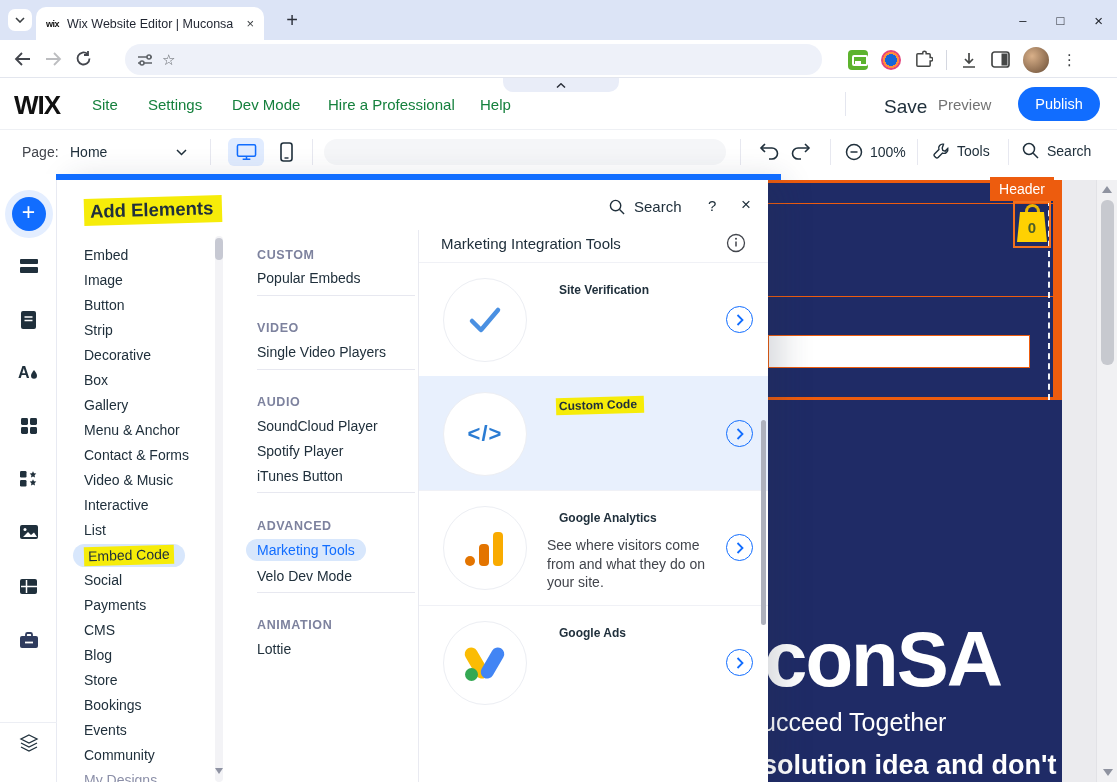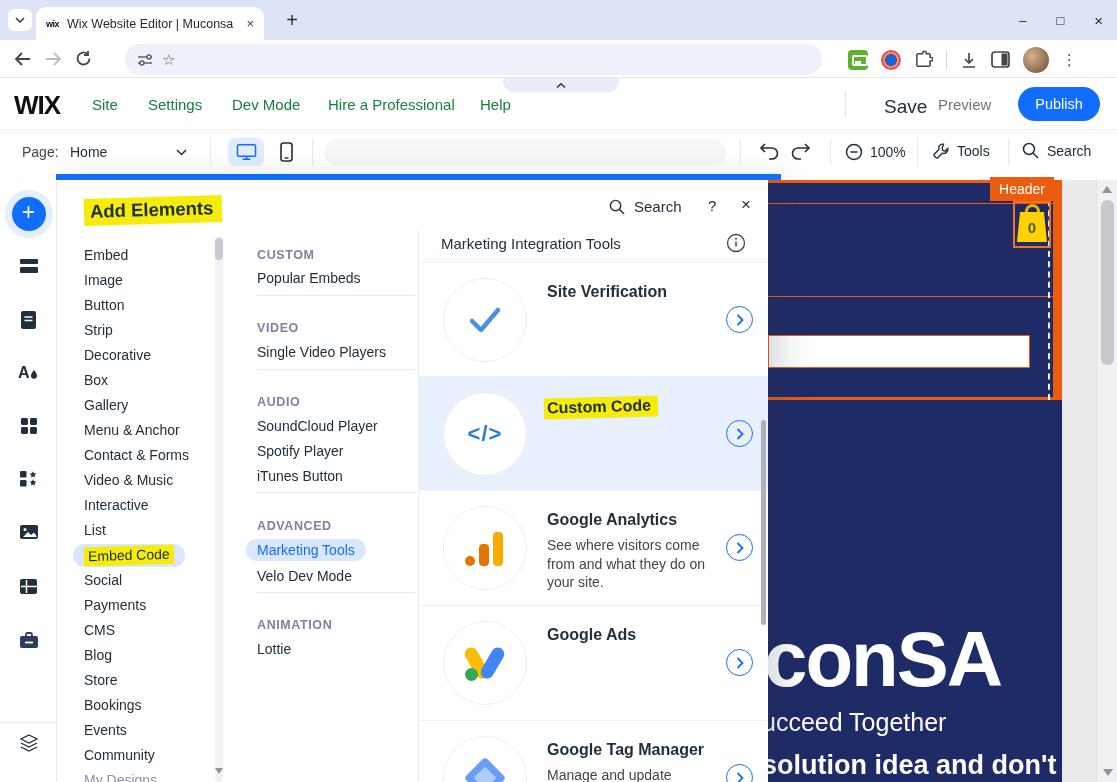--- a/index.html
+++ b/index.html
@@ -92,21 +92,21 @@
   .c2d{position:absolute;left:200px;width:158px;height:1px;background:#e7e8f0}
   .c2-pill{background:#d8e7fc;border-radius:13px;padding:3px 11px;margin-left:-11px;color:#116dff;display:inline-block}
 
   
   #c3{position:absolute;left:361px;top:50px;width:350px;height:552px;border-left:1px solid #e9eaf1}
   #c3-head{position:absolute;left:22px;top:5px;font-size:15px;color:#20303c}
   #c3-info{position:absolute;right:22px;top:3px}
   .crow{position:absolute;left:0;width:350px;height:114px;border-top:1px solid #f0f1f6}
   .crow.sel{background:#e8f0fd;border-top:1px solid #e8f0fd}
   .circ{position:absolute;left:24px;top:15px;width:84px;height:84px;border-radius:50%;background:#fff;border:1px solid #eceef3;display:flex;align-items:center;justify-content:center}
-  .crow-title{position:absolute;left:128px;top:20px;font-size:16px;font-weight:700;color:#20303c;white-space:nowrap}
+  .crow-title{position:absolute;left:140px;top:20px;font-size:12px;font-weight:700;color:#20303c;white-space:nowrap}
   .crow-title .marker{padding:1px 7px 2px 3px;margin-left:-3px}
   .crow-desc{position:absolute;left:128px;top:45px;width:184px;font-size:14px;color:#42454c;line-height:18.5px}
   .chev{position:absolute;right:16px;top:43px;width:27px;height:27px;border-radius:50%;border:1.5px solid #116dff;display:flex;align-items:center;justify-content:center}
   .code-glyph{font-size:22px;font-weight:700;color:#2b7cd3;letter-spacing:1px}
   
   .ga{position:relative;width:40px;height:36px}
   .ga i{position:absolute;border-radius:4px}
   .ga .d{left:0;bottom:0;width:10px;height:10px;border-radius:50%;background:#e37400}
   .ga .m{left:14px;bottom:0;width:10px;height:22px;background:#e37400}
   .ga .t{left:28px;bottom:0;width:10px;height:34px;background:#f9ab00}
@@ -475,35 +475,20 @@
             </div>
           </div>
         <div class="crow-title">Google Ads</div>
         <div class="chev">
             <svg width="8" height="12" viewBox="0 0 8 12">
               <path d="M1.5 1l5 5-5 5" fill="none" stroke="#116dff" stroke-width="1.8"></path>
             </svg>
           </div>
       </div>
 
-      <div class="crow" style="top:490px;height:62px">
-        <div class="circ">
-            <div class="gtm">
-              <div class="o"></div>
-              <div class="in"></div>
-            </div>
-          </div>
-        <div class="crow-title">Google Tag Manager</div>
-        <div class="crow-desc">Manage and update</div>
-        <div class="chev">
-            <svg width="8" height="12" viewBox="0 0 8 12">
-              <path d="M1.5 1l5 5-5 5" fill="none" stroke="#116dff" stroke-width="1.8"></path>
-            </svg>
-          </div>
-      </div>
 
       <div id="c3-thumb"></div>
     </div>
   </div>
 
   <div id="canvas">
     <div class="hline" style="top:23px"></div>
     <div class="hline" style="top:116px"></div>
     <div id="menu-strip"></div>
     <div class="sel-top"></div>

